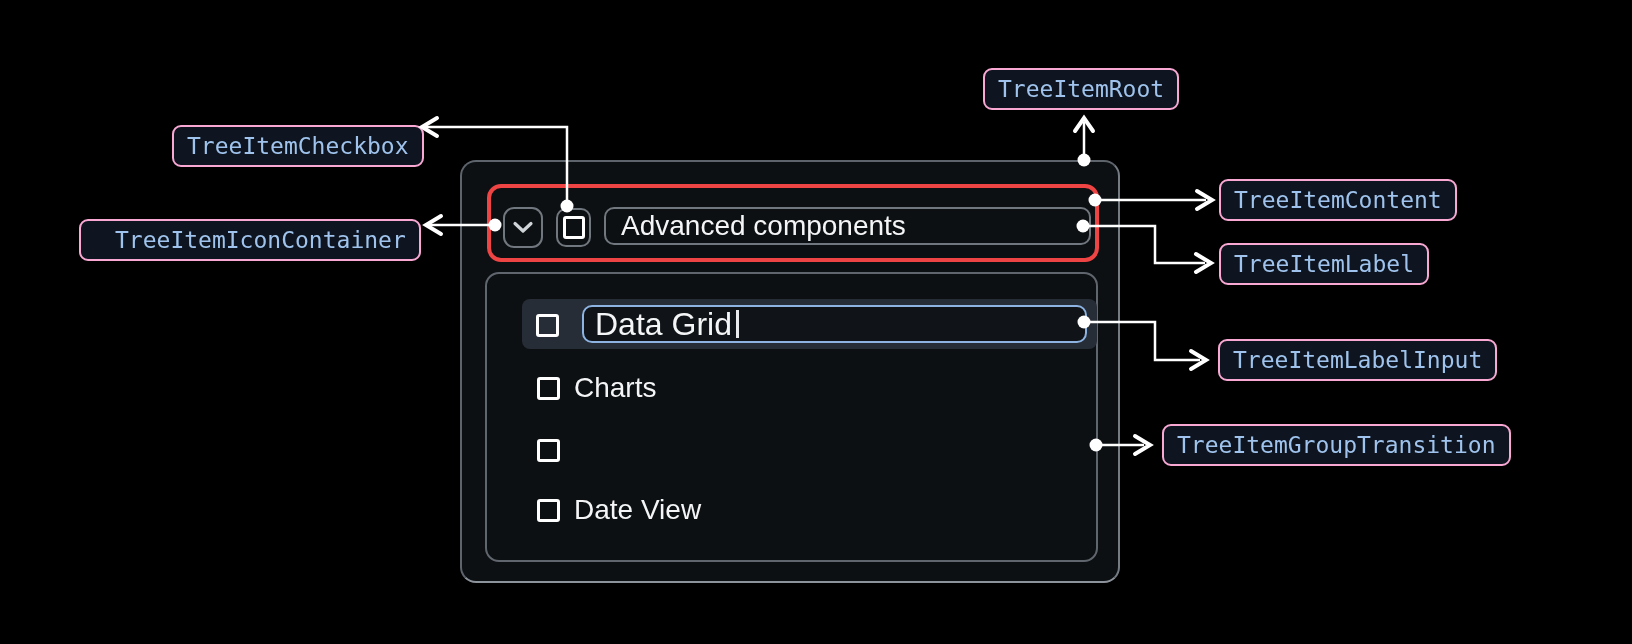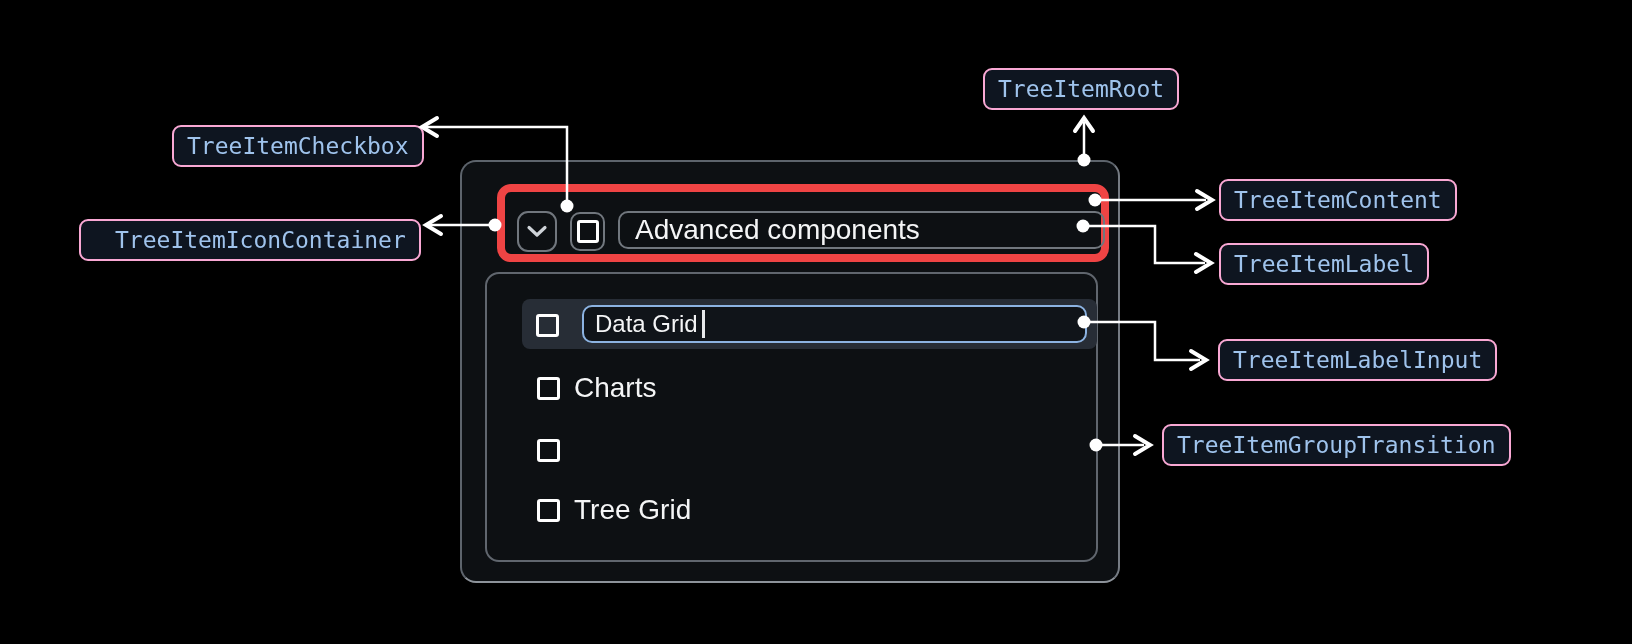--- a/index.html
+++ b/index.html
@@ -15,21 +15,21 @@
     color:#9fc3ec;font-family:"DejaVu Sans Mono",monospace;font-size:23px;line-height:1;
   }
   
   #panel{
     position:absolute;left:460px;top:160px;width:660px;height:423px;box-sizing:border-box;
     background:#0d1013;border:2px solid #5d646c;border-bottom-color:#8d939a;border-right-color:#757b83;
     border-radius:16px;
   }
   #content-box{
     position:absolute;left:25px;top:22px;width:612px;height:78px;box-sizing:border-box;
-    border:8px solid #ef4444;border-radius:14px;margin-left:10px;
+    border:4px solid #ef4444;border-radius:14px;
   }
   #chevron-btn{
     position:absolute;left:12px;top:19px;width:40px;height:41px;box-sizing:border-box;
     border:2px solid #71777e;border-radius:11px;
     display:flex;align-items:center;justify-content:center;cursor:pointer;
   }
   #checkbox-parent{
     position:absolute;left:65px;top:20px;width:35px;height:39px;box-sizing:border-box;
     border:2px solid #71777e;border-radius:10px;
     display:flex;align-items:center;justify-content:center;cursor:pointer;
@@ -50,21 +50,21 @@
   }
   #edit-row{
     position:absolute;left:35px;top:25px;width:575px;height:50px;box-sizing:border-box;
     background:#272d36;border-radius:8px;
   }
   #edit-row .cb-glyph{position:absolute;left:14px;top:15px;width:23px;height:23px;}
   #label-input{
     position:absolute;left:60px;top:6px;width:505px;height:38px;box-sizing:border-box;
     background:#101419;border:2px solid #8cb3e2;border-radius:10px;
     display:flex;align-items:center;padding-left:11px;
-    color:#f4f5f6;font-size:24px;line-height:1;cursor:text;
+    color:#f4f5f6;font-size:32px;line-height:1;cursor:text;
   }
   .caret{display:inline-block;width:3px;height:28px;background:#e8eaec;margin-left:4px;}
   .g-row{
     position:absolute;left:50px;height:24px;display:flex;align-items:center;cursor:pointer;
   }
   .g-row .cb-glyph{width:23px;height:23px;}
   .g-row .row-label{margin-left:14px;color:#f4f5f6;font-size:28px;line-height:1;}
   #row-charts{top:102px;} #row-datepickers{top:164px;} #row-treeview{top:224px;}
   
   #connectors{position:absolute;left:0;top:0;pointer-events:none;}
@@ -105,21 +105,21 @@
 
       <div class="g-row" id="row-charts">
         <span class="cb-glyph"></span>
         <span class="row-label">Charts</span>
       </div>
       <div class="g-row" id="row-datepickers">
         <span class="cb-glyph"></span>
       </div>
       <div class="g-row" id="row-treeview">
         <span class="cb-glyph"></span>
-        <span class="row-label">Tree Grid</span>
+        <span class="row-label">Date View</span>
       </div>
     </div>
   </div>
 
   <div class="chip" style="left:172px;top:105px;margin-top:20px;">
     <span>TreeItemCheckbox</span>
   </div>
   <div class="chip" style="left:79px;top:219px;padding-left:34px;">
     <span>TreeItemIconContainer</span>
   </div>

